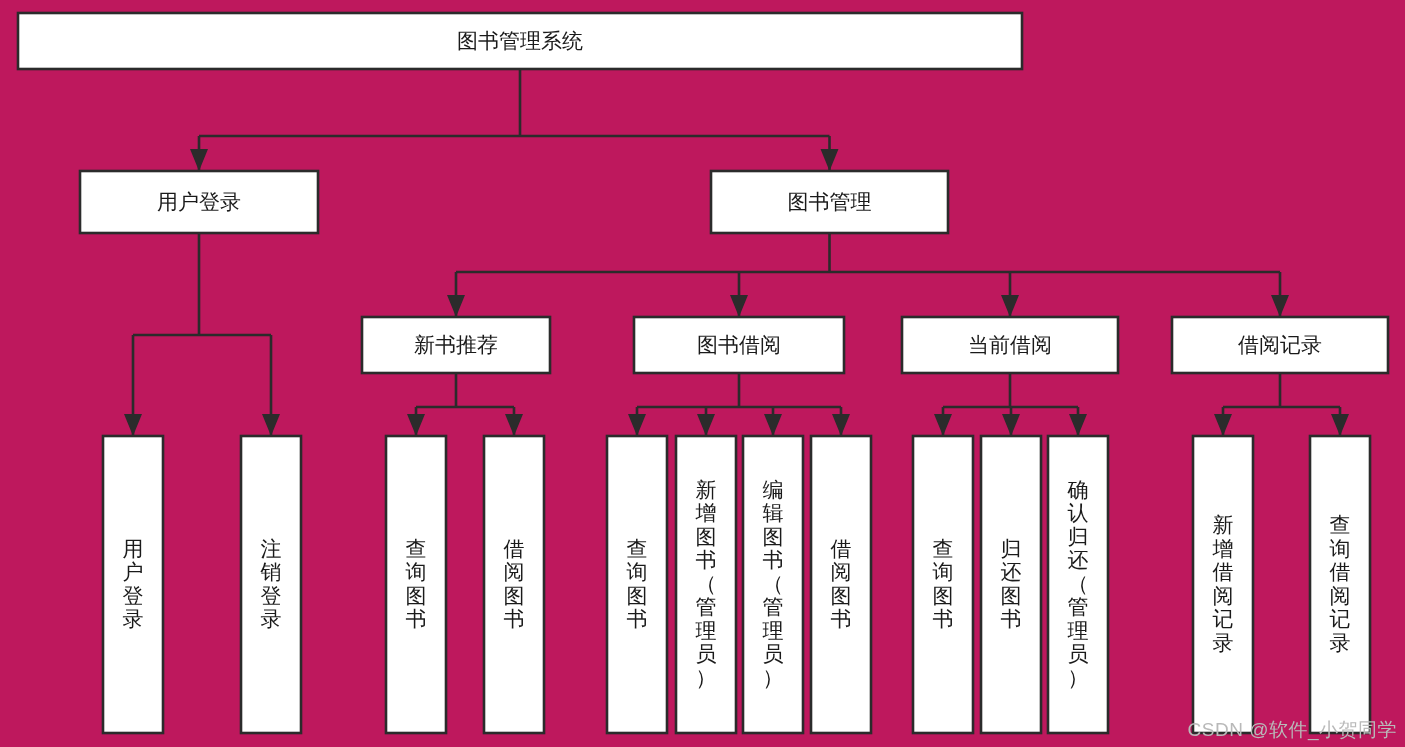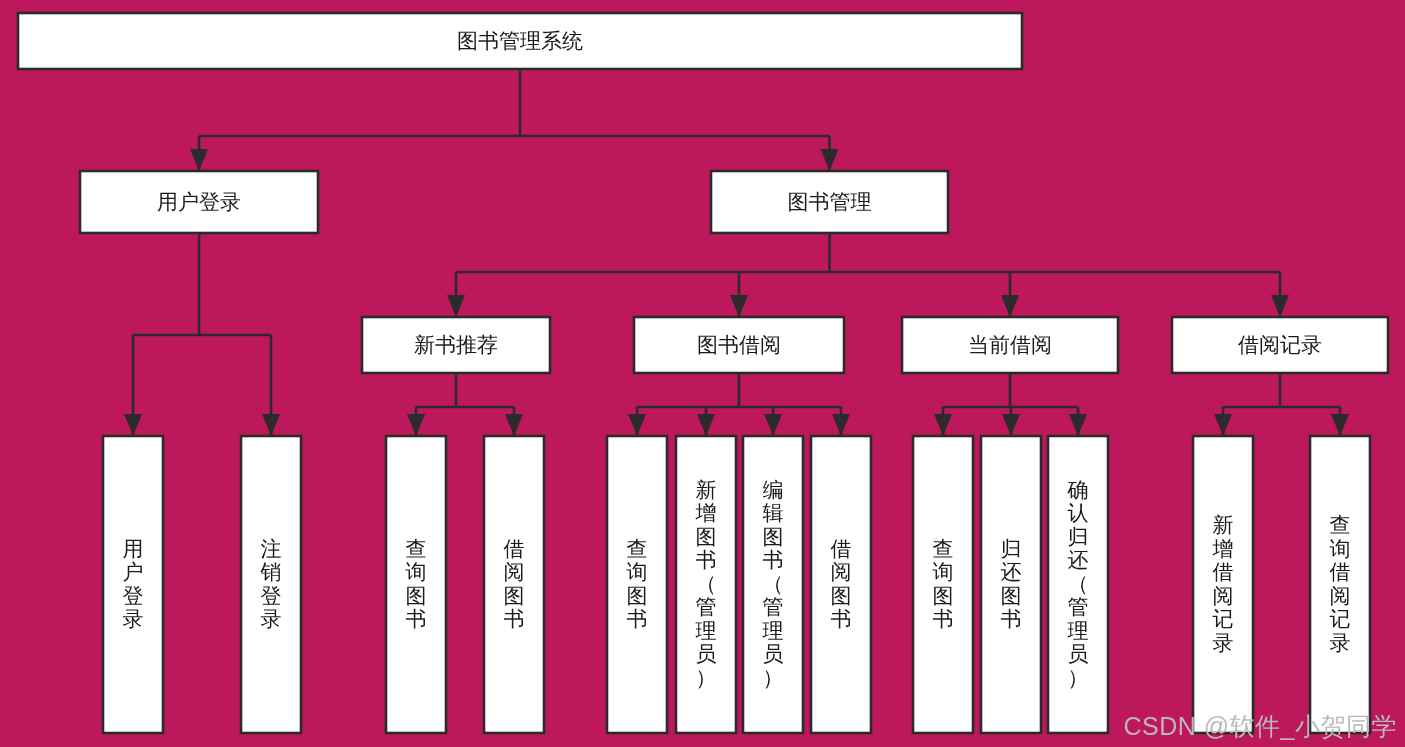--- a/index.html
+++ b/index.html
@@ -53,21 +53,21 @@
     font-family: "Liberation Sans", "DejaVu Sans", sans-serif;
     font-size: 21px;
     fill: #1a1a1a;
     text-anchor: middle;
   }
   .watermark-text {
     position: absolute;
     right: 8px;
     bottom: 4px;
     font-family: "Liberation Sans", "DejaVu Sans", sans-serif;
-    font-size: 25px;
+    font-size: 19px;
     color: #b9b9b9;
     white-space: nowrap;
     letter-spacing: 0.5px;
     pointer-events: none;
   }
 </style>
 </head>
 <body>
 
 <div id="diagram-root">

